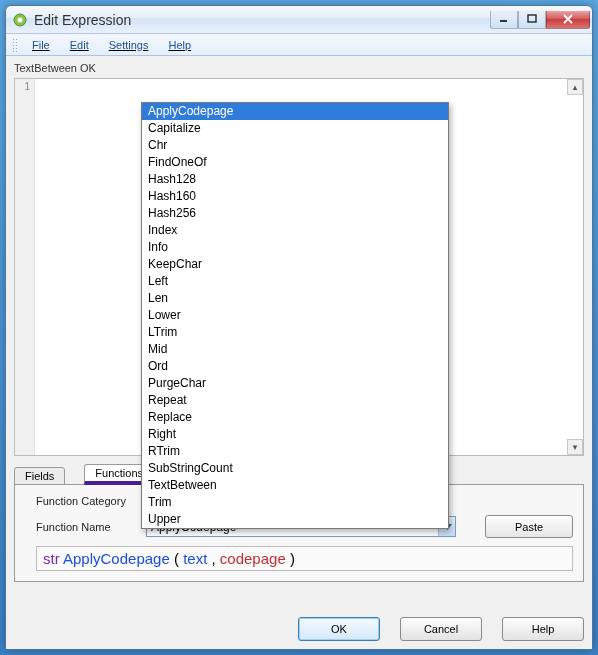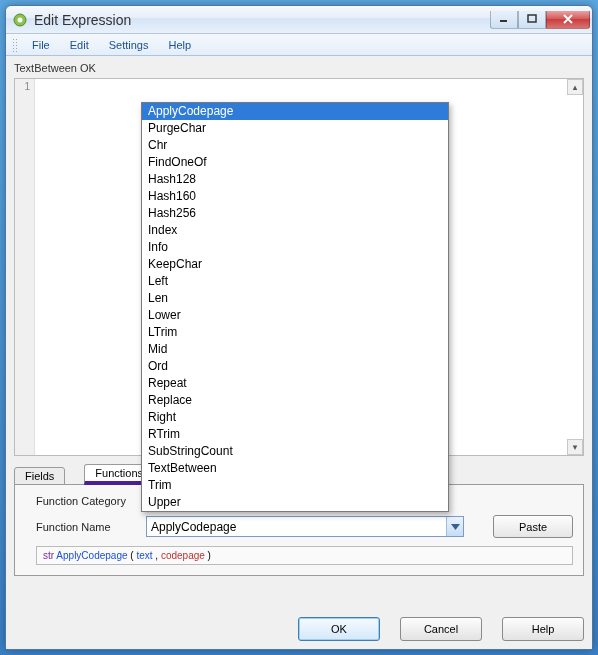--- a/index.html
+++ b/index.html
@@ -45,20 +45,21 @@
     color: #fff; border-radius: 0 0 3px 0;
   }
   .win-close svg path { stroke: #fff; }
 
   .menubar {
     height: 22px;
     background: linear-gradient(to bottom,#f4f8fd,#e4eef9);
     border-bottom: 1px solid #aac4e2;
     display: flex; align-items: center; gap: 0;
     padding: 0 6px;
+    text-decoration: underline;
   }
   .menu-grip {
     width: 6px; height: 14px;
     background-image: radial-gradient(#8fa9c9 1px, transparent 1px);
     background-size: 3px 3px;
     margin-right: 4px;
   }
   .menu-item { padding: 2px 10px; color: #1b4f93; cursor: default; }
 
   .body-area {
@@ -156,32 +157,32 @@
   .combo .combo-btn {
     width: 17px; height: 19px;
     background: linear-gradient(to bottom,#eaf3fc,#c6ddf5);
     border-left: 1px solid #9fbde0;
     display: flex; align-items: center; justify-content: center;
   }
   .combo .combo-btn svg { display: block; }
 
   .paste-btn {
     margin-left: 29px;
-    width: 80px; height: 23px;
+    width: 88px; height: 23px;
     background: linear-gradient(to bottom,#fdfdfd,#e6e6e6);
     border: 1px solid #8a8a8a;
     border-radius: 3px;
     display: inline-flex; align-items: center; justify-content: center;
   }
 
   .signature-box {
     border: 1px solid #bcbcbc;
     background: #fafafa;
     padding: 3px 6px;
-    font-size: 10px;
+    font-size: 15px;
     margin-top: 2px;
   }
   .sig-kw { color: #7a2aa8; }
   .sig-fn { color: #1b4fd9; }
   .sig-arg1 { color: #1b4fd9; }
   .sig-arg2 { color: #c03030; }
 
   .footer {
     display: flex; justify-content: flex-end; gap: 20px;
     padding: 10px 8px 8px 8px;
@@ -290,35 +291,36 @@
   </div>
 
   <div class="footer">
     <div class="dlg-btn default">OK</div>
     <div class="dlg-btn">Cancel</div>
     <div class="dlg-btn">Help</div>
   </div>
 
   <div class="dropdown-list" id="dropdown-list">
       <div class="opt selected">ApplyCodepage</div>
-      <div class="opt">PurgeChar</div>
+      <div class="opt">Capitalize</div>
       <div class="opt">Chr</div>
       <div class="opt">FindOneOf</div>
       <div class="opt">Hash128</div>
       <div class="opt">Hash160</div>
       <div class="opt">Hash256</div>
       <div class="opt">Index</div>
       <div class="opt">Info</div>
       <div class="opt">KeepChar</div>
       <div class="opt">Left</div>
       <div class="opt">Len</div>
       <div class="opt">Lower</div>
       <div class="opt">LTrim</div>
       <div class="opt">Mid</div>
       <div class="opt">Ord</div>
+      <div class="opt">PurgeChar</div>
       <div class="opt">Repeat</div>
       <div class="opt">Replace</div>
       <div class="opt">Right</div>
       <div class="opt">RTrim</div>
       <div class="opt">SubStringCount</div>
       <div class="opt">TextBetween</div>
       <div class="opt">Trim</div>
       <div class="opt">Upper</div>
     </div>
 

